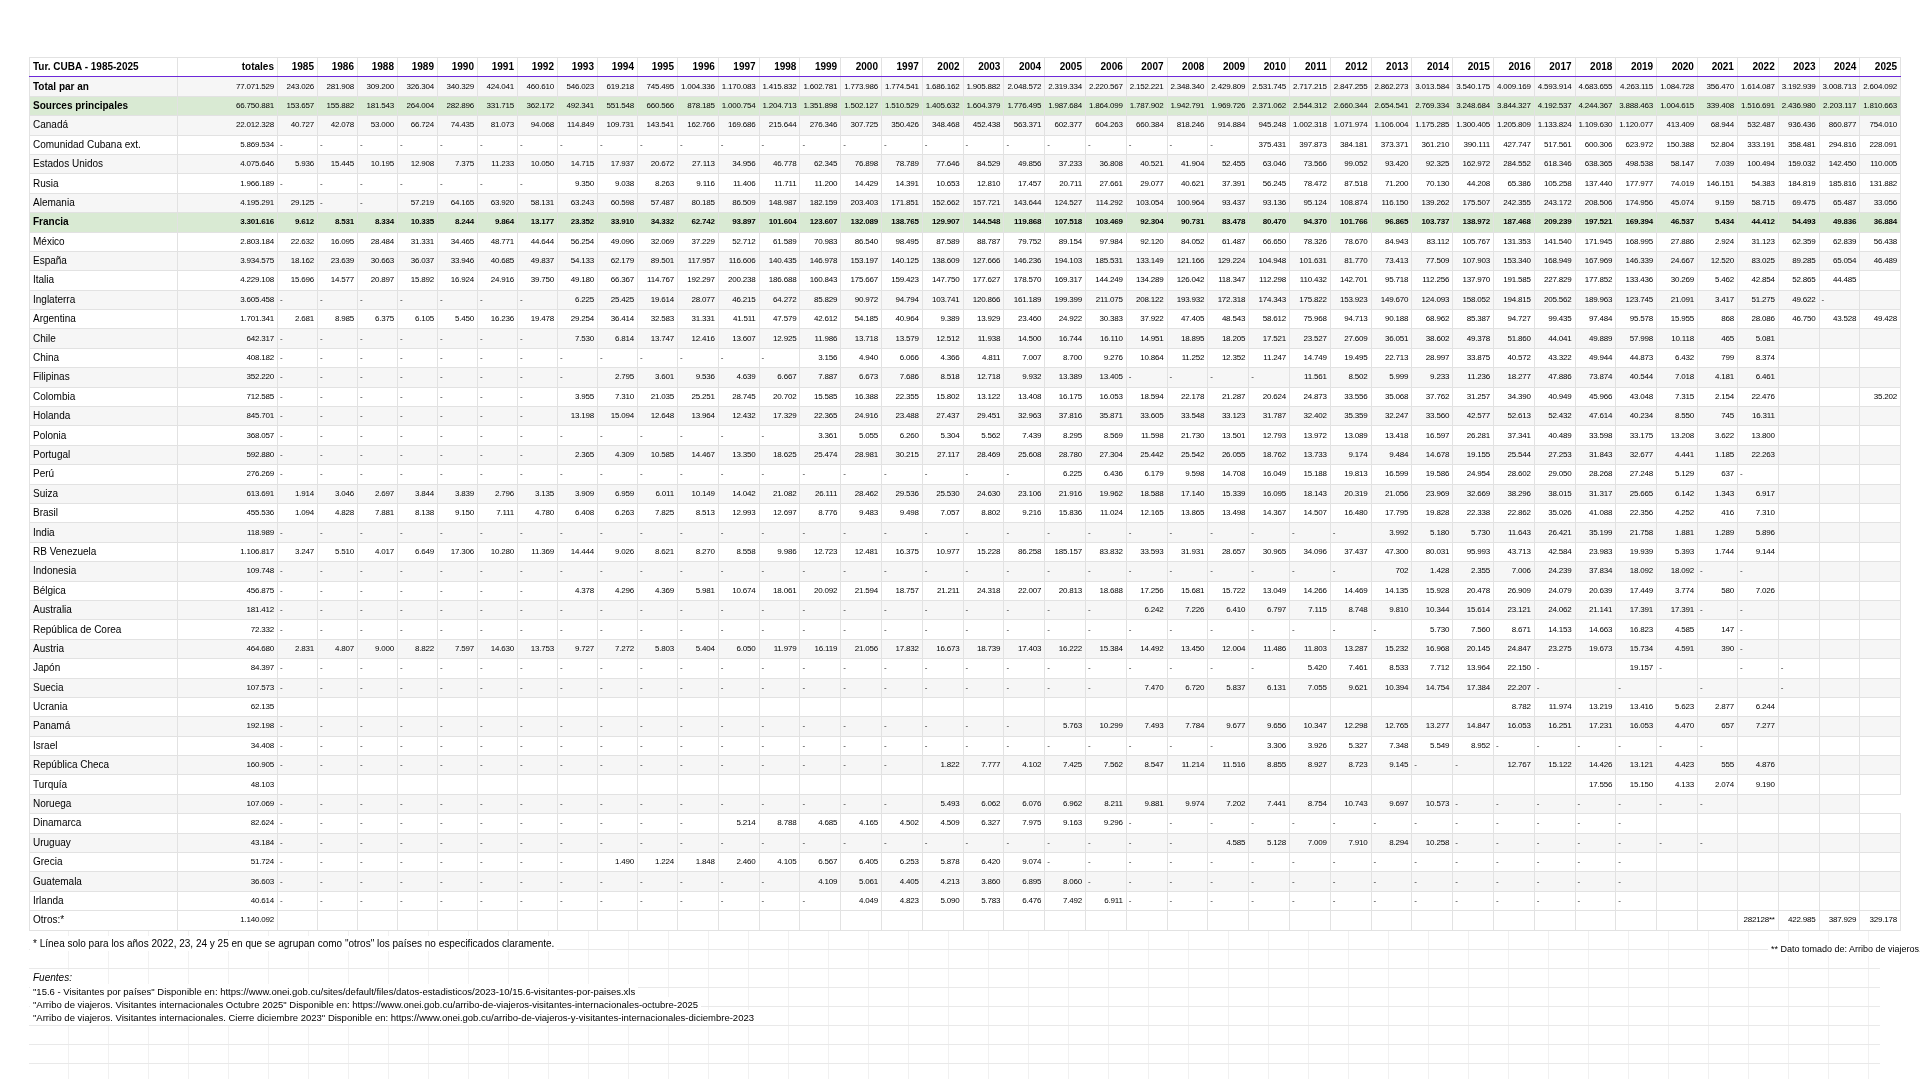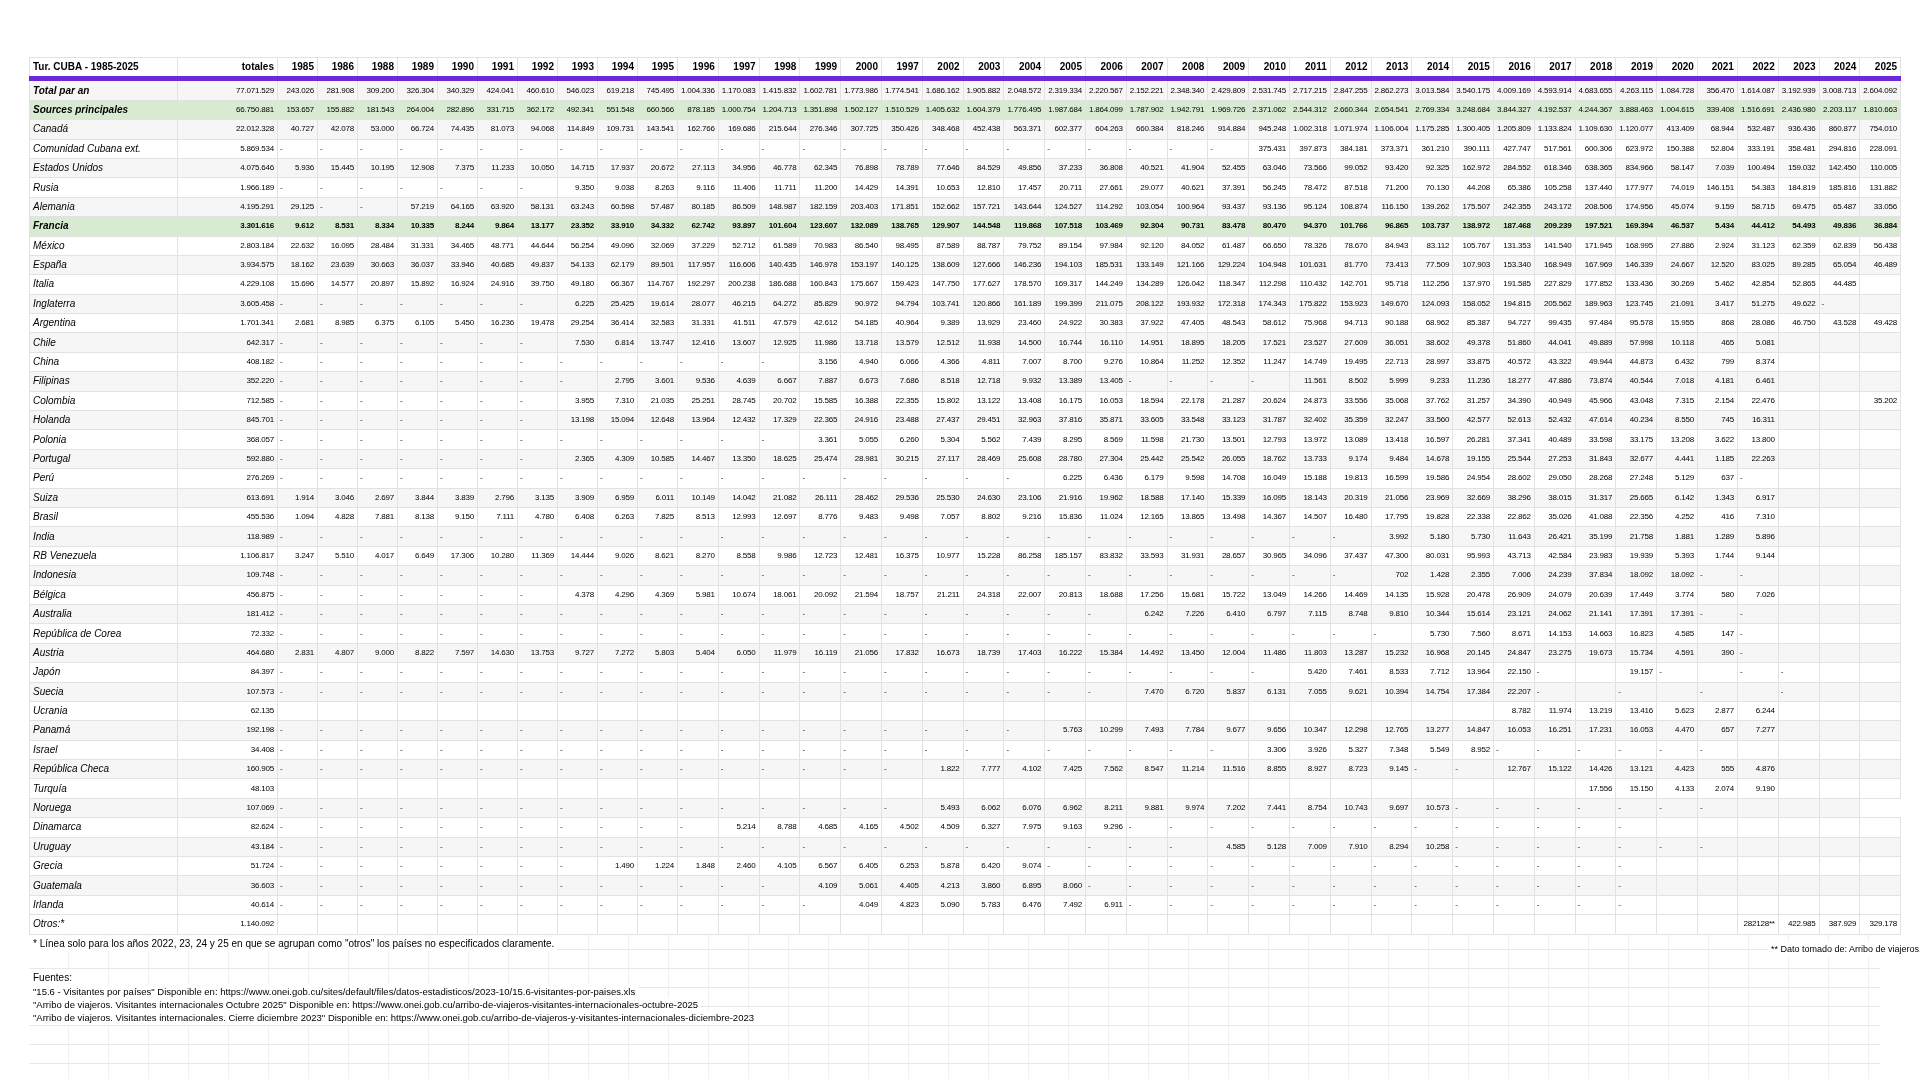--- a/index.html
+++ b/index.html
@@ -14,46 +14,46 @@
     background:#fff;
   }
   .sheet-table th,.sheet-table td{
     border:1px solid #e2e2e2;
     height:18.4px;line-height:1;
     padding:0 3px;overflow:hidden;white-space:nowrap;
     background-clip:padding-box;
   }
   .sheet-table thead th{
     font-size:10px;font-weight:bold;text-align:right;background:#fff;
-    border-bottom:5px solid #6d28d9;
+    border-bottom:1px solid #6d28d9;
     margin-top:13px;
   }
   .sheet-table thead th.title-cell{text-align:left;font-size:10px;}
-  td.label{font-size:10px;text-align:left;font-style:italic;}
+  td.label{font-size:10px;text-align:left;}
   td.num{font-size:8px;text-align:right;letter-spacing:-0.2px;}
   td.dash{font-size:8px;text-align:left;padding-left:2px;color:#222;}
   tbody tr:nth-child(odd):nth-child(-n+7) td{background:#f6f6f6;}
   tbody tr:nth-child(even):nth-child(n+9):not(:last-child) td{background:#f6f6f6;}
   tr.row-total td.label{font-weight:bold;}
   tr.row-green td{background:#d9ead3 !important;}
   tr.row-green td.label{font-weight:bold;}
   tr.row-bold td.num{font-weight:bold;}
   .footer-grid{
     position:absolute;left:29px;top:931px;width:1851px;height:148px;
     background-image:
       repeating-linear-gradient(to bottom, transparent 0px, transparent 18px, #e9e9e9 18px, #e9e9e9 19px),
       repeating-linear-gradient(to right, transparent 0px, transparent 39px, #f1f1f1 39px, #f1f1f1 40px);
   }
   .note-line{
     position:absolute;background:#fff;white-space:nowrap;
     font-size:10px;padding:2px 3px;
   }
   .footnote{left:30px;top:936px;}
   .otros-note{left:1768px;top:942px;font-size:9px;}
-  .fuentes-heading{left:30px;top:970px;}
+  .fuentes-heading{left:30px;top:970px;font-style:italic;}
   .src-line{font-size:9.5px;}
   .src-1{left:30px;top:984px;}
   .src-2{left:30px;top:997px;}
   .src-3{left:30px;top:1010px;}
 </style>
 </head>
 <body>
 
 <div class="footer-grid"></div>
 
@@ -354,21 +354,21 @@
         <td class="num">52.455</td>
         <td class="num">63.046</td>
         <td class="num">73.566</td>
         <td class="num">99.052</td>
         <td class="num">93.420</td>
         <td class="num">92.325</td>
         <td class="num">162.972</td>
         <td class="num">284.552</td>
         <td class="num">618.346</td>
         <td class="num">638.365</td>
-        <td class="num">834.966</td>
+        <td class="num">498.538</td>
         <td class="num">58.147</td>
         <td class="num">7.039</td>
         <td class="num">100.494</td>
         <td class="num">159.032</td>
         <td class="num">142.450</td>
         <td class="num">110.005</td>
       </tr>
       <tr>
         <td class="label">Rusia</td>
         <td class="num">1.966.189</td>

